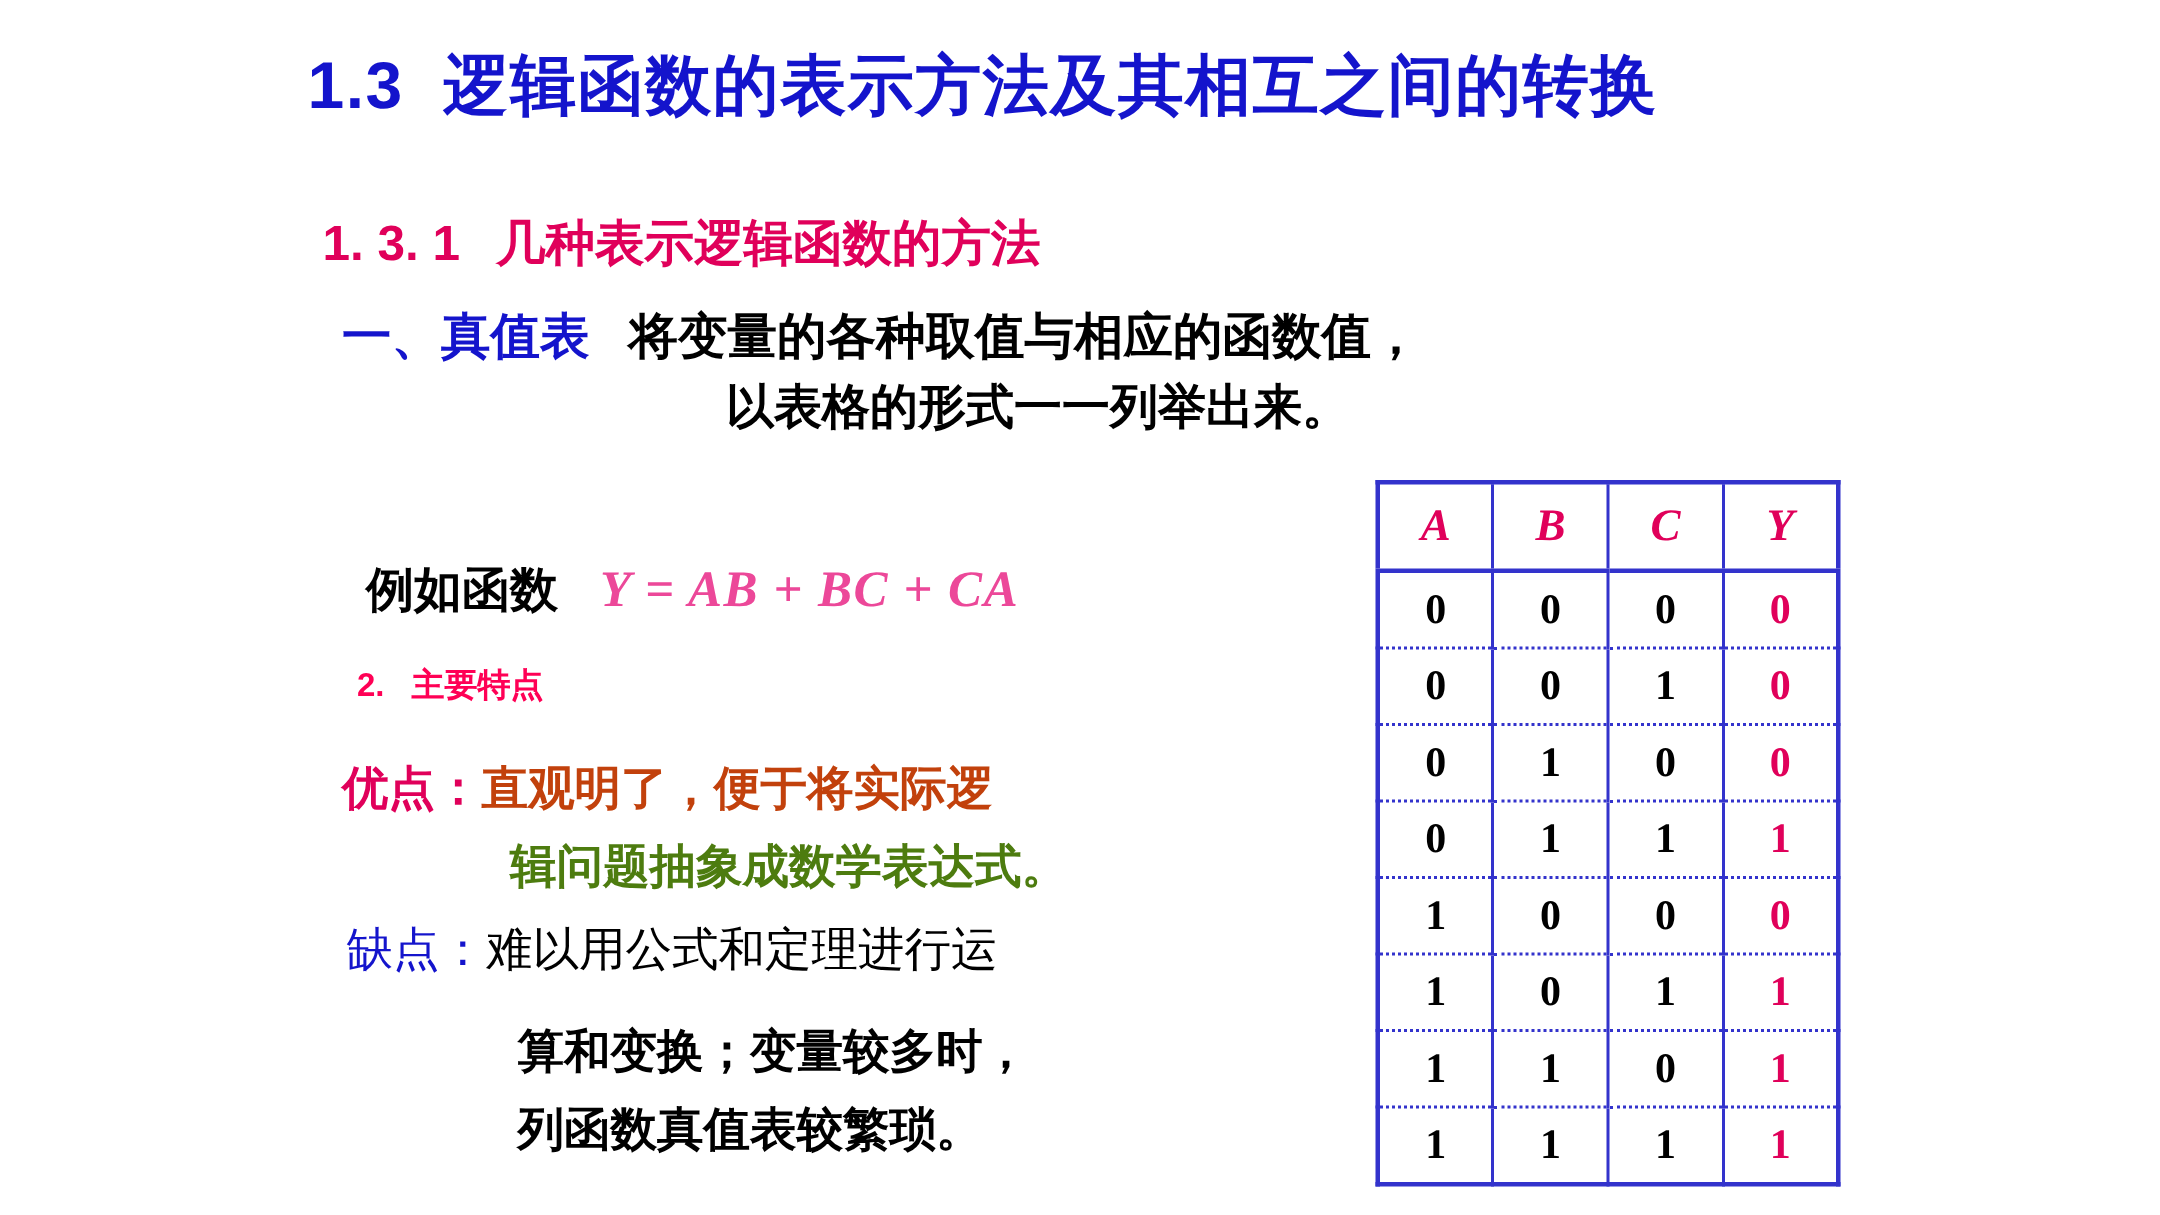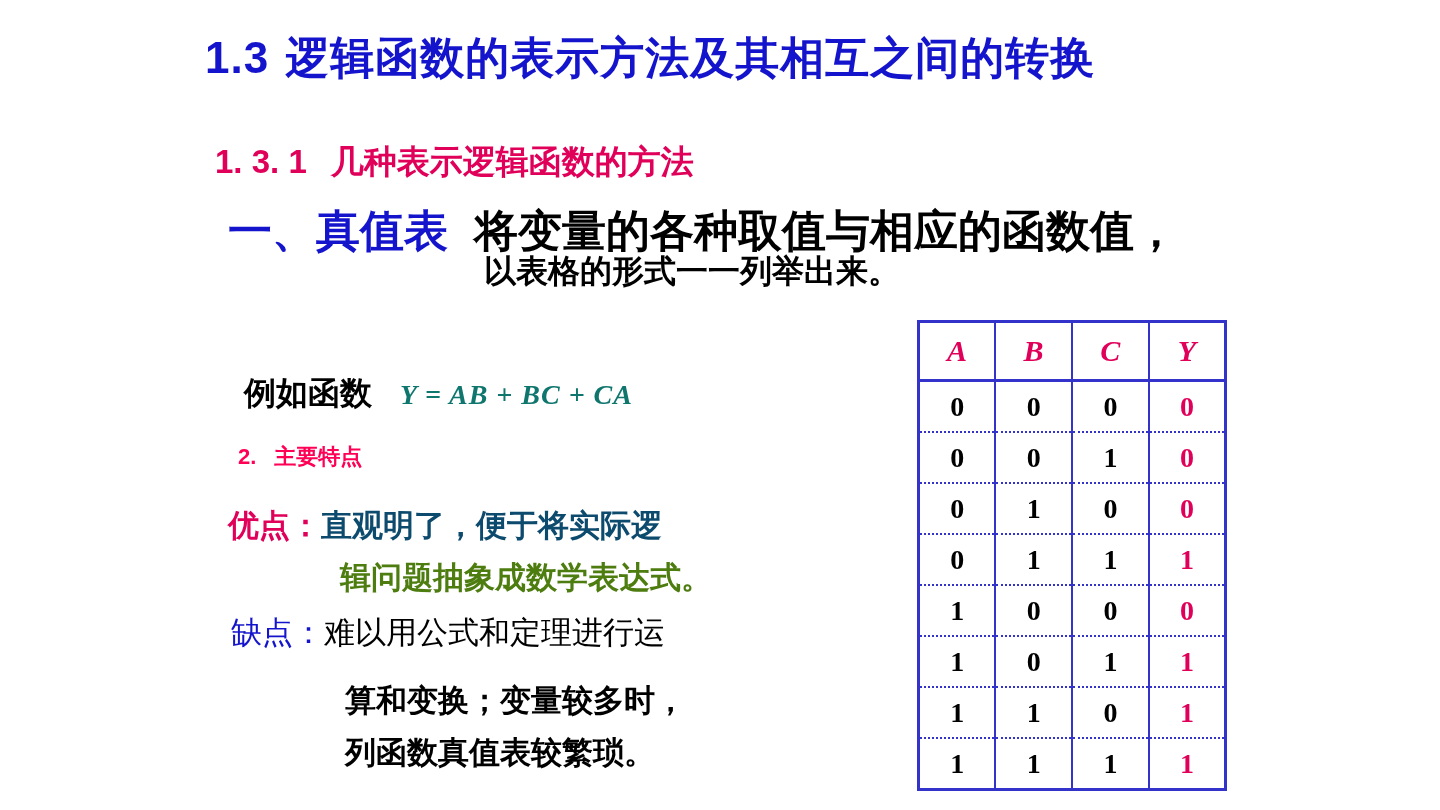--- a/index.html
+++ b/index.html
@@ -25,21 +25,21 @@
     left: 205px;
     top: 34px;
     width: 1010px;
     color: #1414cc;
     font-weight: bold;
     font-size: 44px;
     line-height: 1.08;
     letter-spacing: 1px;
   }
   .title .num {
-    margin-right: 16px;
+    margin-right: 26px;
   }
 
   
   .section {
     position: absolute;
     left: 215px;
     top: 140px;
     color: #e0005a;
     font-weight: bold;
     font-size: 33px;
@@ -47,21 +47,21 @@
   }
   .section .sec-num {
     margin-right: 24px;
   }
 
   
   .item-one {
     position: absolute;
     left: 228px;
     top: 202px;
-    font-size: 44px;
+    font-size: 33px;
     font-weight: bold;
     white-space: nowrap;
   }
   .item-one .lead {
     color: #1414cc;
   }
   .item-one .desc {
     color: #000000;
     margin-left: 26px;
   }
@@ -90,24 +90,24 @@
   .example {
     position: absolute;
     left: 244px;
     top: 372px;
     font-size: 32px;
     font-weight: bold;
     color: #000000;
     white-space: nowrap;
   }
   .example .formula {
-    color: #0f766e;
+    color: #ec4899;
     font-family: "Liberation Serif", serif;
     font-style: italic;
-    font-size: 28px;
+    font-size: 34px;
     margin-left: 28px;
     letter-spacing: 1px;
   }
 
   
   .sub2 {
     position: absolute;
     left: 238px;
     top: 442px;
     color: #ff0055;
@@ -120,21 +120,21 @@
   
   .pros {
     position: absolute;
     left: 228px;
     top: 505px;
     font-size: 31px;
     font-weight: bold;
     white-space: nowrap;
   }
   .pros .label { color: #e0005a; }
-  .pros .text  { color: #0c4a6e; }
+  .pros .text  { color: #c2410c; }
   .pros-line2 {
     position: absolute;
     left: 340px;
     top: 557px;
     font-size: 31px;
     font-weight: bold;
     color: #4d7c0f;
     white-space: nowrap;
   }
 

